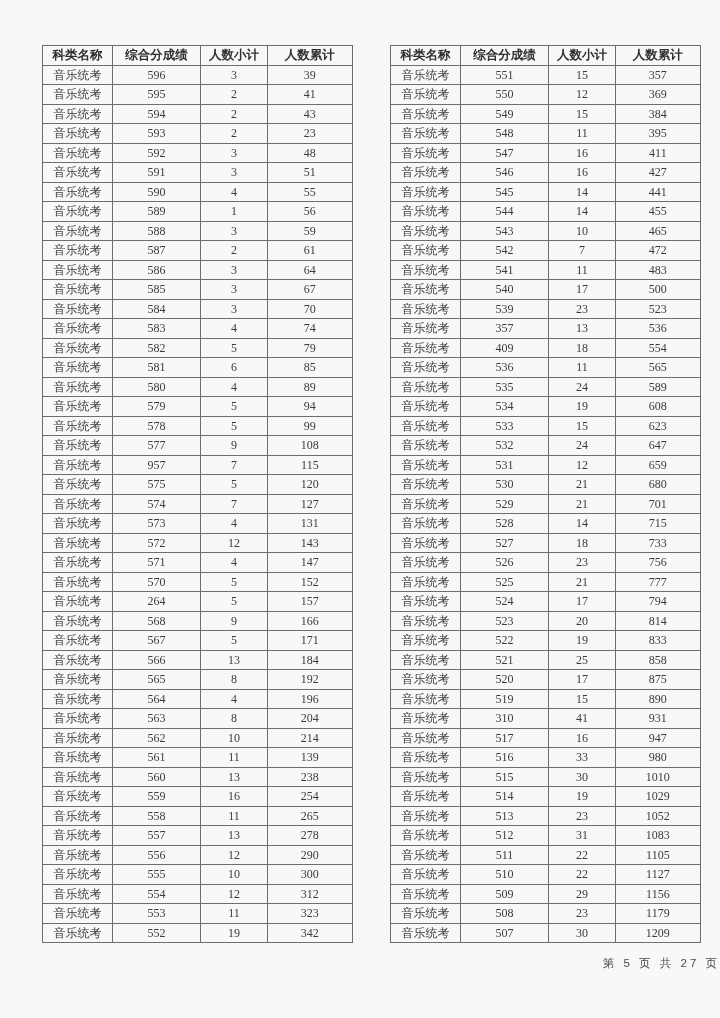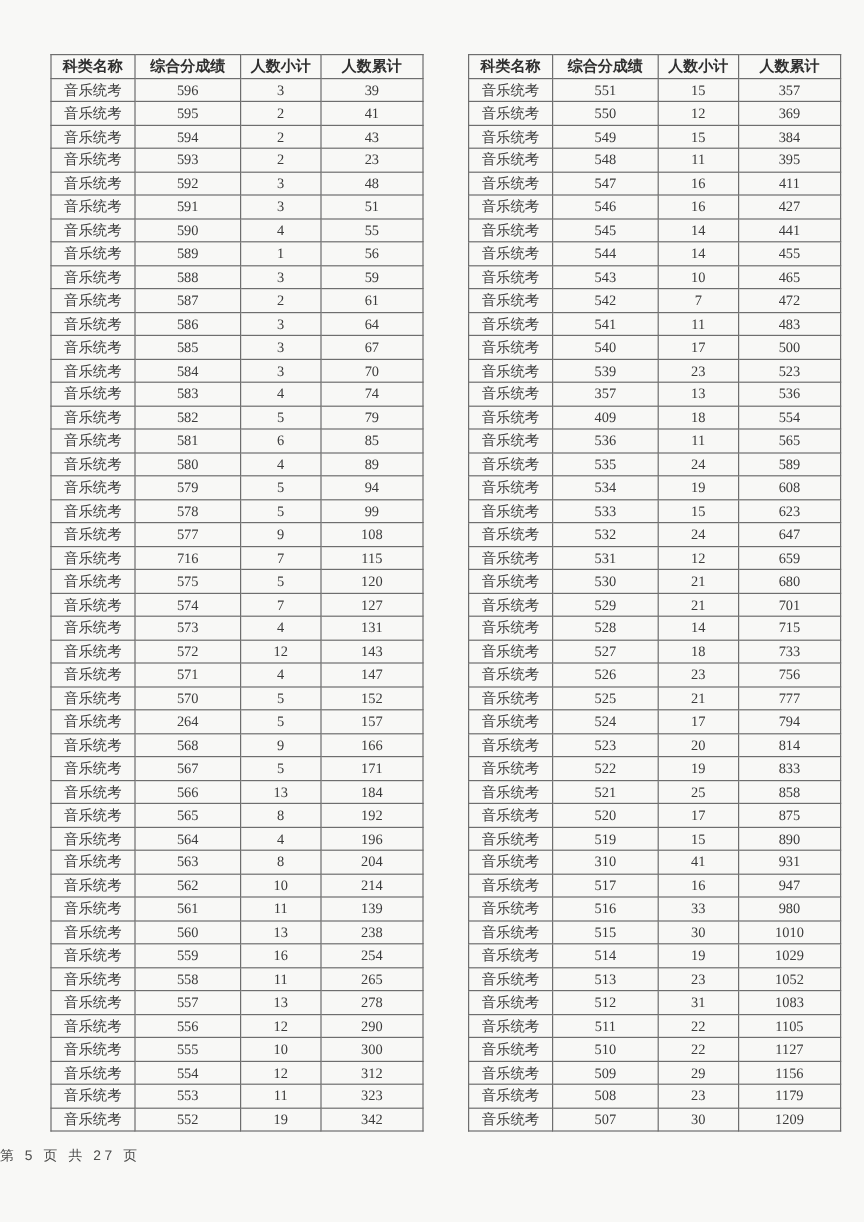--- a/index.html
+++ b/index.html
@@ -55,21 +55,21 @@
   }
   col.c1 { width: 22.5%; }
   col.c2 { width: 28.5%; }
   col.c3 { width: 21.5%; }
   col.c4 { width: 27.5%; }
   .footer {
     position: absolute;
     top: 956px;
     left: 0;
     width: 100%;
-    text-align: left;
+    text-align: right;
     font-size: 11.5px;
     color: #4a4a4a;
     letter-spacing: 3px;
     font-family: "Liberation Sans", "DejaVu Sans", sans-serif;
   }
 </style>
 </head>
 <body>
 
 <div class="page">
@@ -207,21 +207,21 @@
             <td class="cumulative-cell">99</td>
           </tr>
           <tr>
             <td class="category-cell">音乐统考</td>
             <td class="score-cell">577</td>
             <td class="subtotal-cell">9</td>
             <td class="cumulative-cell">108</td>
           </tr>
           <tr>
             <td class="category-cell">音乐统考</td>
-            <td class="score-cell">716</td>
+            <td class="score-cell">957</td>
             <td class="subtotal-cell">7</td>
             <td class="cumulative-cell">115</td>
           </tr>
           <tr>
             <td class="category-cell">音乐统考</td>
             <td class="score-cell">575</td>
             <td class="subtotal-cell">5</td>
             <td class="cumulative-cell">120</td>
           </tr>
           <tr>

